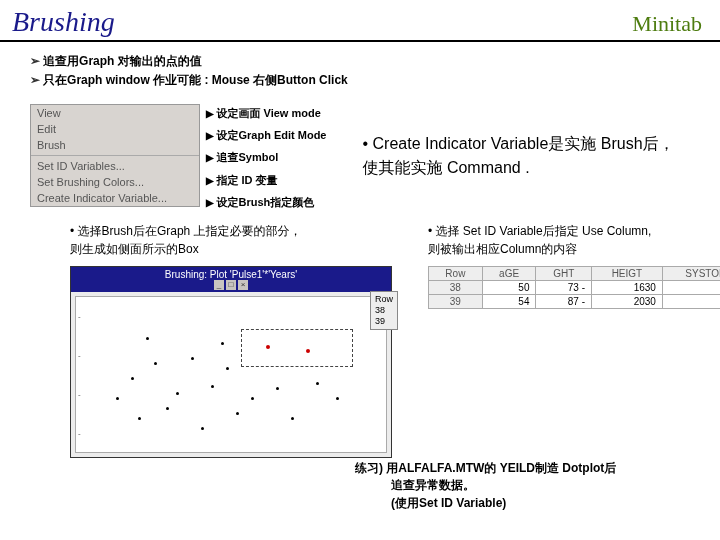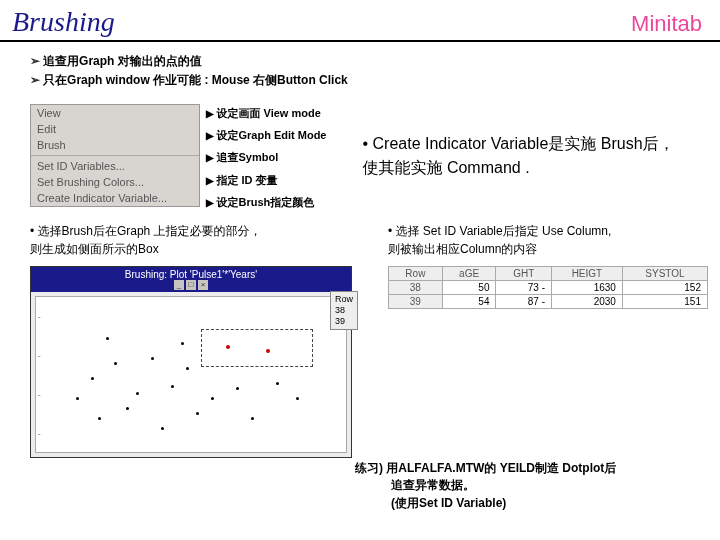--- a/index.html
+++ b/index.html
@@ -22,22 +22,22 @@
   }
   .title {
     font-size: 28px;
     color: #1a1a8a;
     font-family: "Times New Roman", serif;
     font-style: italic;
     font-weight: 500;
   }
   .brand {
     font-size: 22px;
-    color: #ec4899;
-    font-family: Liberation Sans, sans-serif;
+    color: #4d7c0f;
+    font-family: Liberation Serif, serif;
   }
   .content {
     padding: 10px 18px 0 30px;
   }
   .intro {
     margin-bottom: 14px;
   }
   .intro-line {
     font-weight: bold;
     line-height: 1.6;
@@ -84,20 +84,21 @@
     margin-left: 30px;
     font-size: 16px;
     line-height: 1.5;
     margin-top: 28px;
   }
   .row3 {
     display: flex;
     gap: 36px;
     margin-top: 12px;
     align-items: flex-start;
+    margin-left: 40px;
   }
   .col-left {
     width: 345px;
   }
   .col-right {
     flex: 1;
   }
   .bullet-text {
     font-size: 12px;
     line-height: 1.5;

